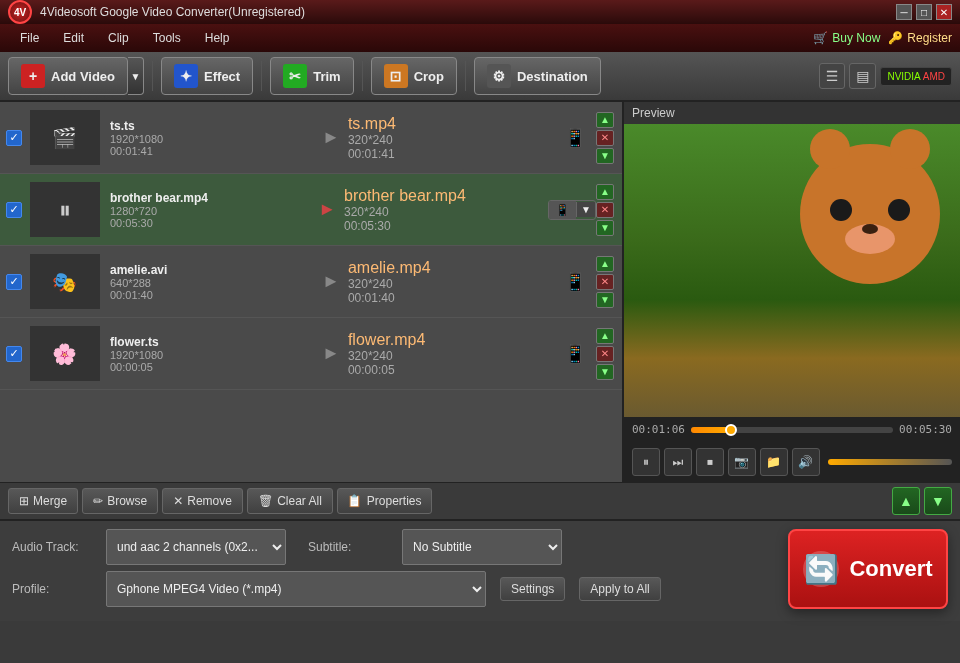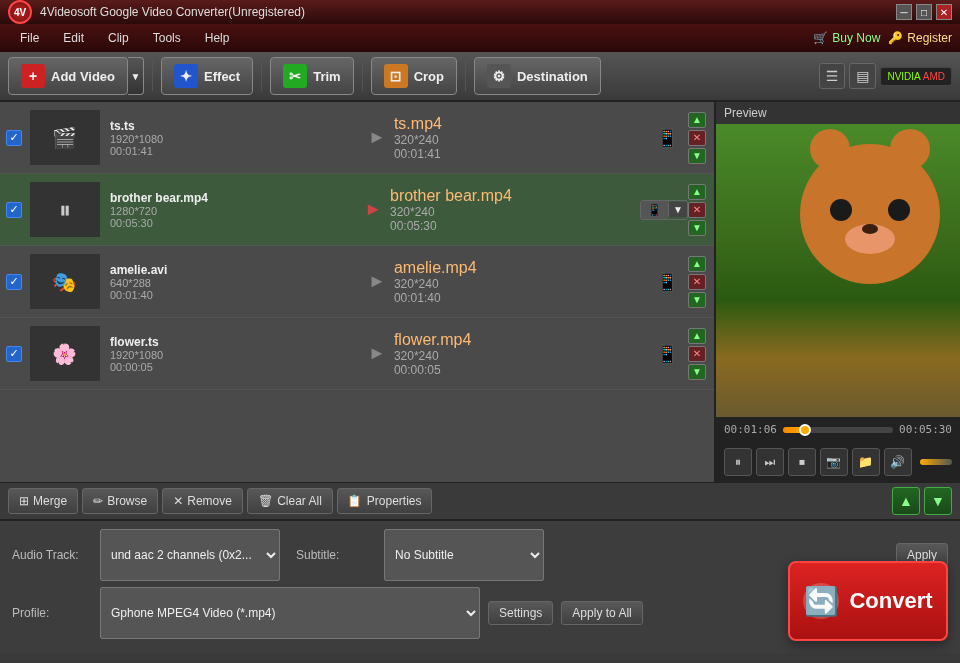--- a/index.html
+++ b/index.html
@@ -203,21 +203,21 @@
       display: flex; align-items: center; justify-content: center;
       cursor: pointer;
       font-size: 10px; color: #ccc;
       border-radius: 2px;
     }
     .row-action-btn.green { background: #226622; color: #88ff88; }
     .row-action-btn.red { background: #662222; color: #ff8888; }
 
     
     .preview-panel {
-      width: 244px;
+      width: 336px;
       background: #2a2a2a;
       display: flex; flex-direction: column;
     }
     .preview-label {
       padding: 4px 8px;
       color: #ccc;
       font-size: 12px;
       background: #333;
     }
     .preview-video {
@@ -390,33 +390,33 @@
     
     .settings-panel {
       background: #3d3d3d;
       padding: 8px 12px;
       border-top: 1px solid #222;
     }
     .settings-row {
       display: flex;
       align-items: center;
       margin-bottom: 6px;
-      gap: 8px;
+      gap: 14px;
     }
     .settings-label {
       color: #bbb;
       font-size: 12px;
       width: 80px;
       flex-shrink: 0;
     }
     .settings-select {
       background: #555;
       border: 1px solid #777;
       color: #eee;
-      padding: 17px 6px;
+      padding: 9px 6px;
       font-size: 12px;
       border-radius: 2px;
       cursor: pointer;
     }
     .settings-input {
       background: #555;
       border: 1px solid #777;
       color: #eee;
       padding: 3px 6px;
       font-size: 12px;

